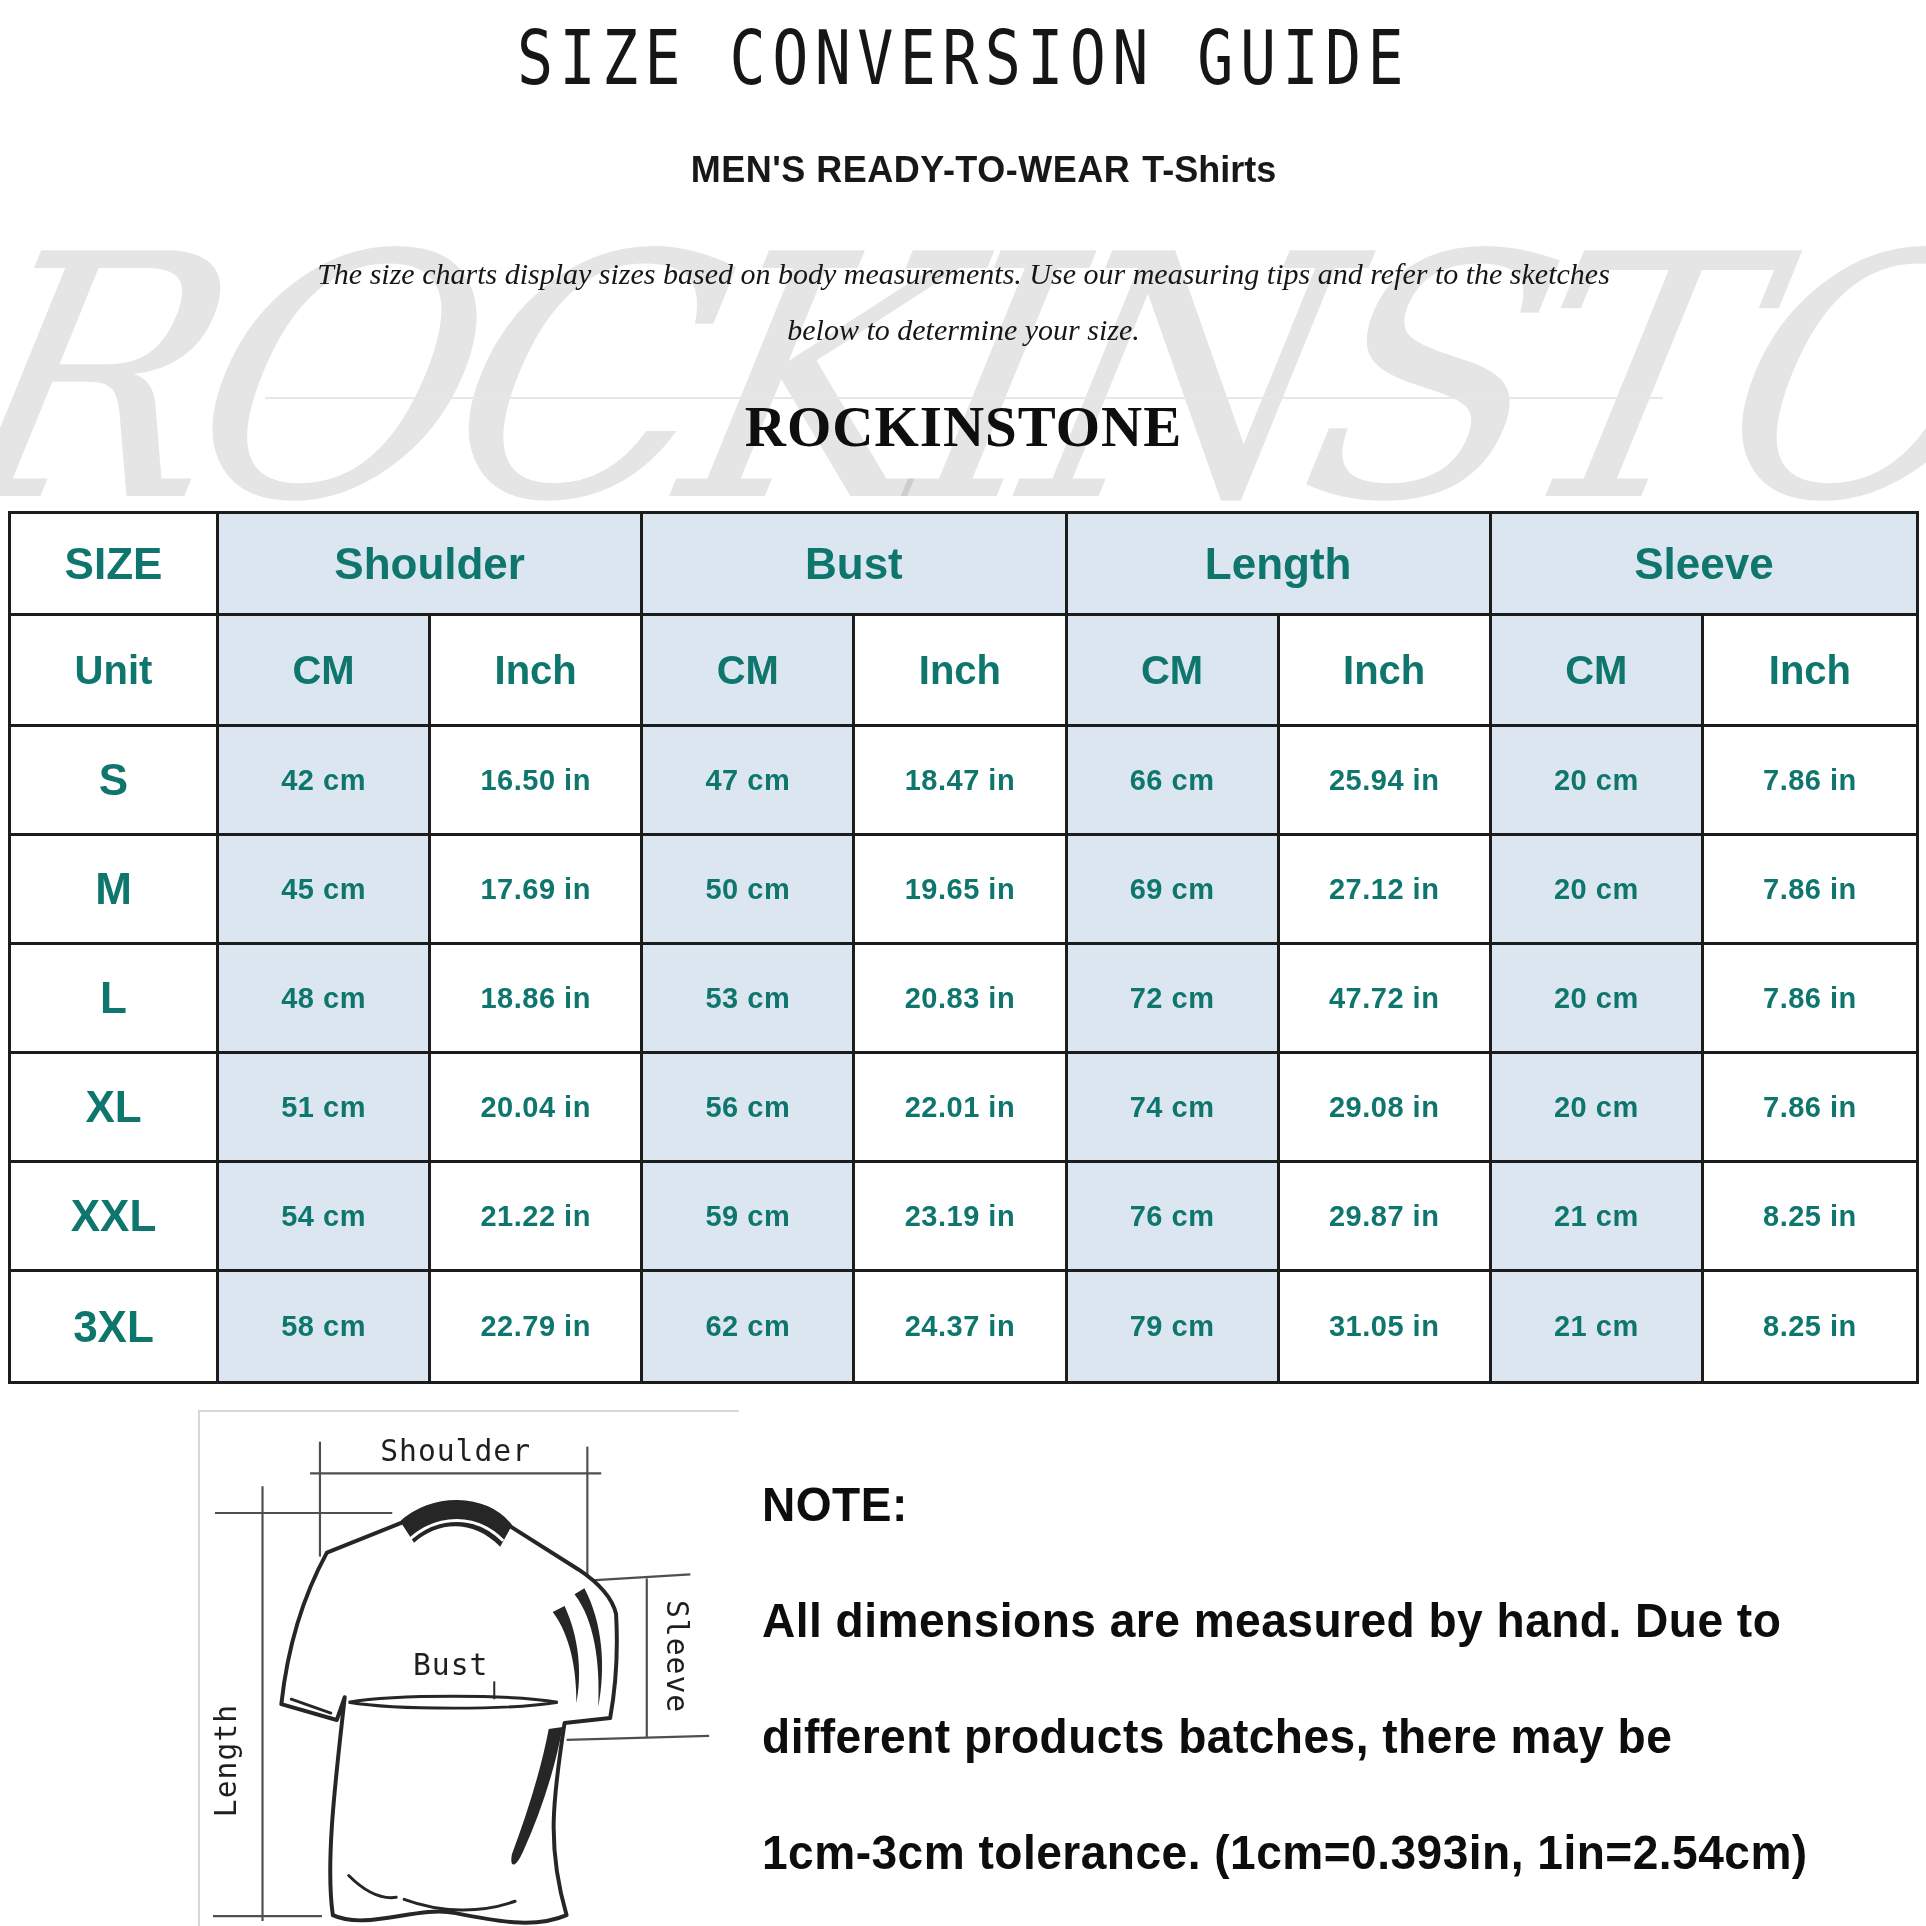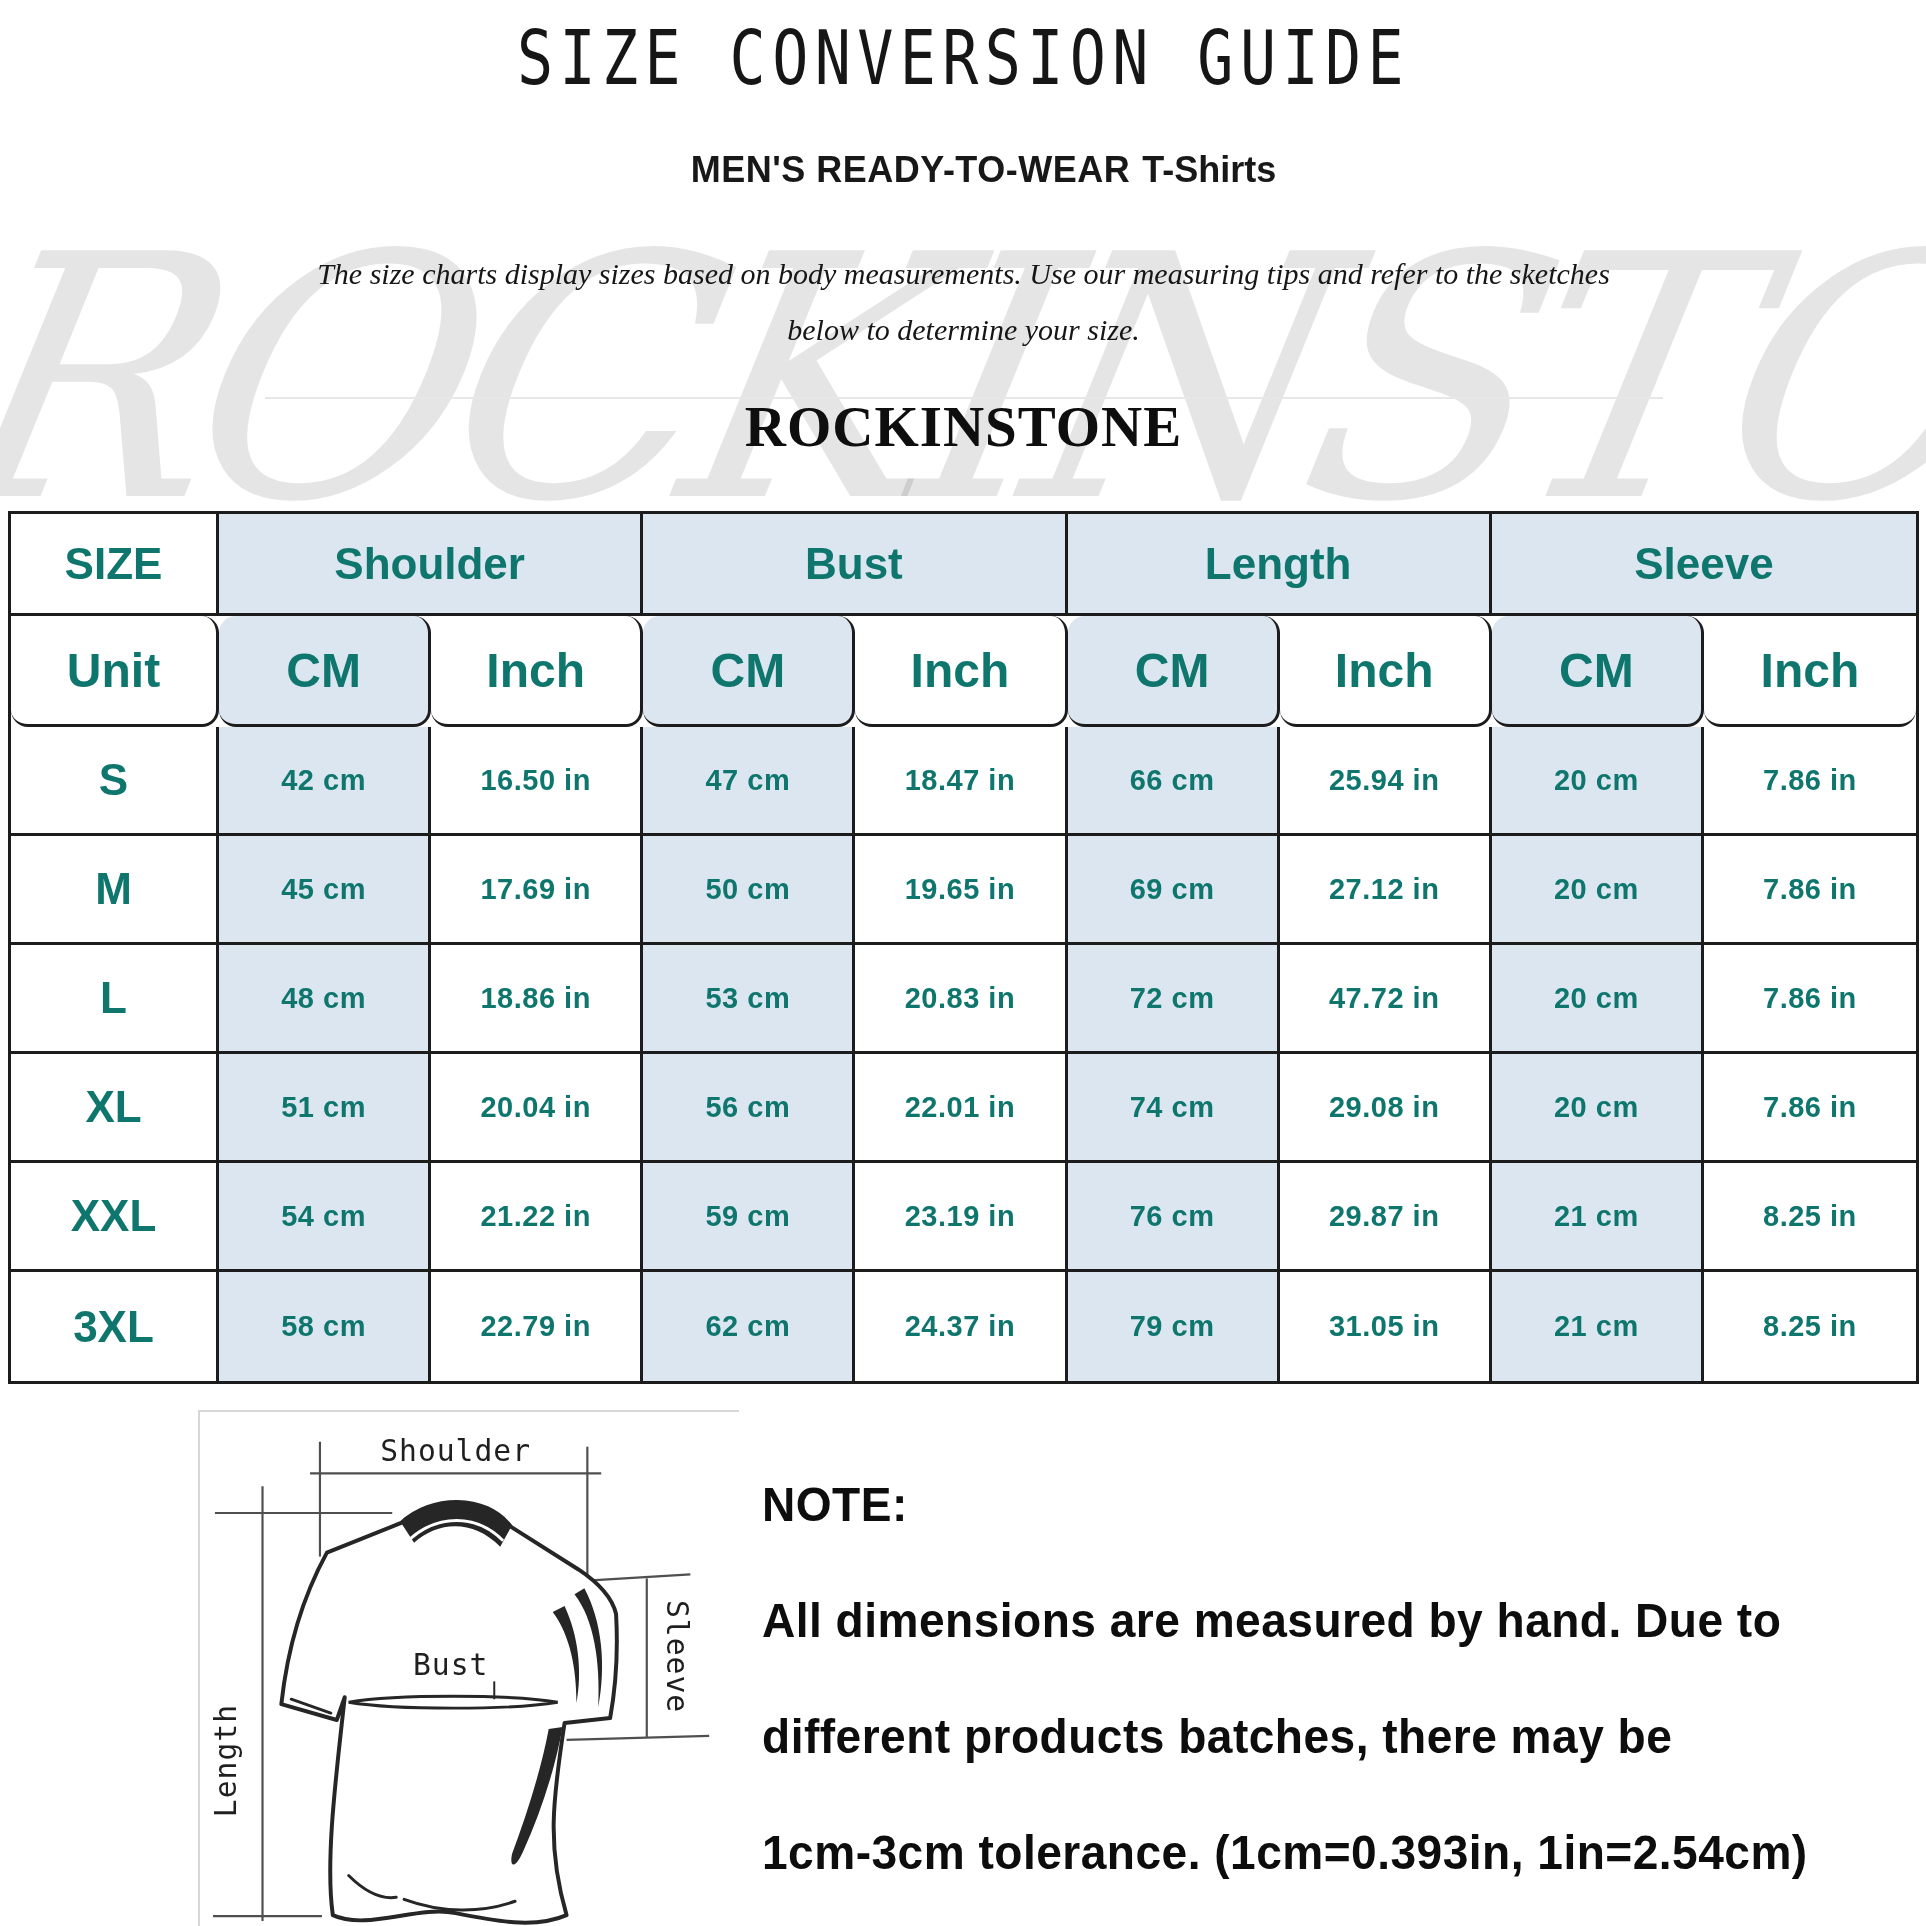--- a/index.html
+++ b/index.html
@@ -35,21 +35,21 @@
     grid-template-columns:208px repeat(8,1fr);
     grid-template-rows:102px 111px repeat(6,109px);
     font-weight:bold;color:#0f766e;}
   .c{border-right:3px solid #1c1c1c;border-bottom:3px solid #1c1c1c;background:#fff;
      display:flex;align-items:center;justify-content:center;box-sizing:border-box;}
   .c.last{border-right:none;}
   .c.bot{border-bottom:none;}
   .blue{background:#dce6f1;}
   .span2{grid-column:span 2;}
   .h{font-size:44px;}
-  .u{font-size:48px;border-radius:17px;}
+  .u{font-size:40px;}
   .s{font-size:44px;}
   .d{font-size:29px;letter-spacing:0.5px;white-space:nowrap;text-align:center;}
 
   
   .sketch{position:absolute;left:198px;top:1410px;width:541px;height:517px;
     border-top:2px solid #d7d7d7;border-left:2px solid #d7d7d7;box-sizing:border-box;}
   .sketch svg{display:block;}
   .sk-label{font-family:"DejaVu Sans Mono",monospace;font-size:30px;fill:#1f1f1f;letter-spacing:1px;}
 
   

